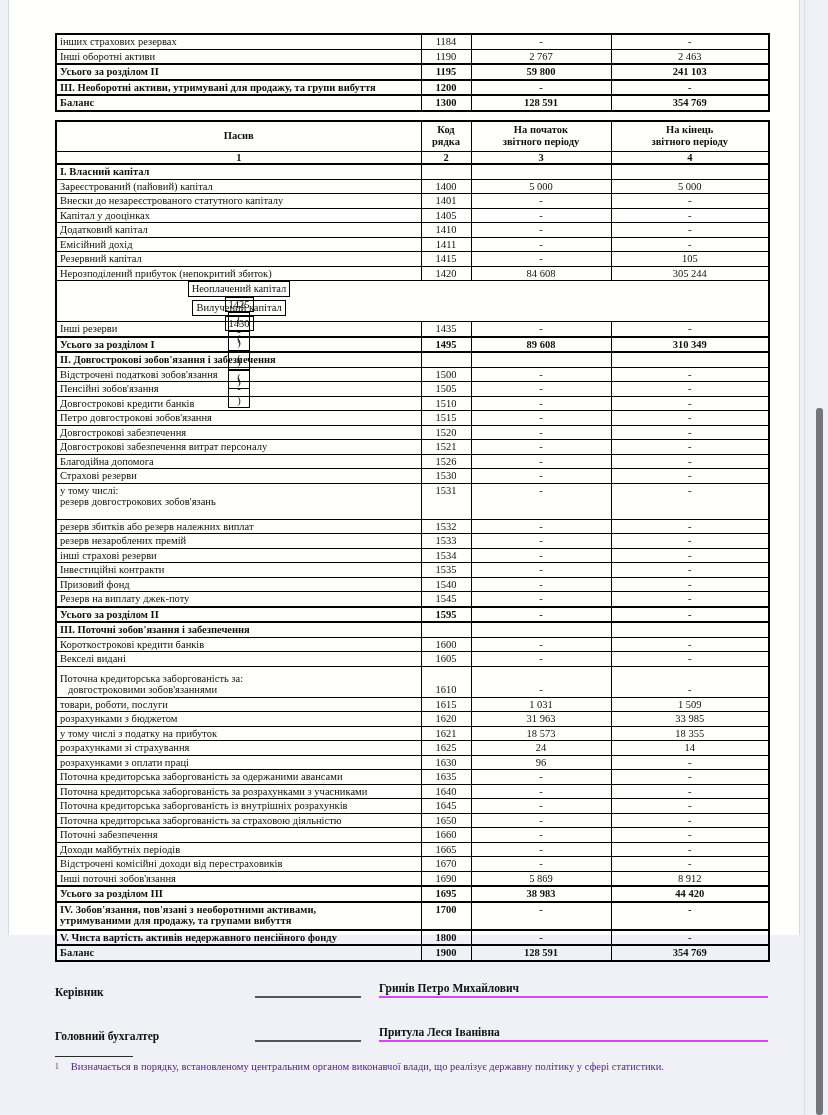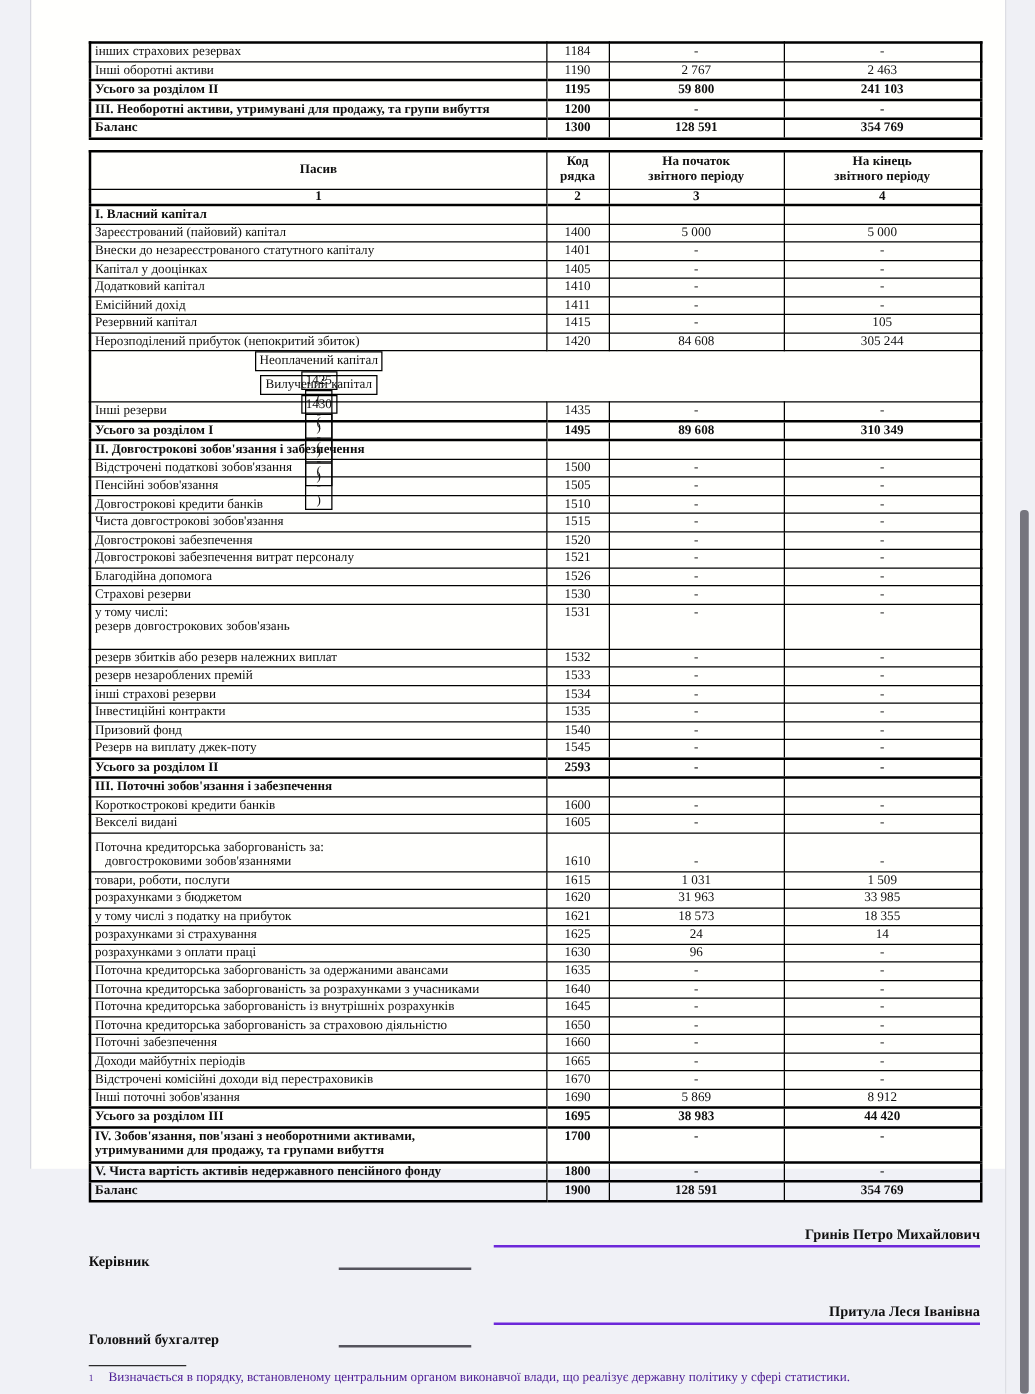--- a/index.html
+++ b/index.html
@@ -1,18 +1,18 @@
 <!DOCTYPE html>
 <html><head>
 <meta charset="utf-8">
 <style>
   html,body{margin:0;padding:0;}
   body{font-family:"Liberation Serif", serif; background:#f0f1f6;}
   .viewport{position:relative;width:828px;height:1115px;overflow:hidden;background:#f0f1f6;}
-  .page{position:absolute;left:24px;top:0;width:792px;height:935px;background:#fffffd;
+  .page{position:absolute;left:8px;top:0;width:792px;height:935px;background:#fffffd;
         border-left:1px solid #d6d7df;border-right:1px solid #d6d7df;box-sizing:border-box;
         padding:33px 32px 0 46px;}
   
   table.fin{border-collapse:collapse;table-layout:fixed;width:713px;border:2px solid #000;}
   table.fin td, table.fin th{border:1px solid #000;color:#101010;box-sizing:border-box;}
   table.fin td{font-size:10.5px;line-height:11.5px;padding:1px 3px;vertical-align:middle;}
   table.fin tr{height:13px;}
   .c-code,.c-val{text-align:center;}
   .c-label{text-align:left;}
   .c-label.ctr{text-align:left;}
@@ -30,21 +30,21 @@
            vertical-align:middle;text-align:center;padding:2px;}
   tr.hdr{height:29px;}
   tr.nums{height:12px;}
   tr.nums td{font-weight:bold;border-bottom:2px solid #000;line-height:11px;padding:0 3px;}
   
   .sig-row{display:flex;align-items:flex-end;width:713px;}
   .sig-row.first{margin-top:16px;}
   .sig-row.second{margin-top:23px;}
   .sig-role{flex:0 0 200px;font-weight:bold;font-size:11.5px;line-height:14px;color:#101010;}
   .sig-short{flex:0 0 106px;border-bottom:2px solid #55545d;margin:0 18px 1px 0;height:10px;}
-  .sig-long{flex:1;border-bottom:2px solid #6d28d9;text-align:right;margin-bottom:19px;}
+  .sig-long{flex:1;border-bottom:2px solid #d946ef;text-align:left;margin-bottom:1px;}
   .sig-name{font-weight:bold;font-size:11.5px;line-height:15px;color:#101010;}
   
   .footnote{margin-top:13px;color:#4c1d95;}
   .fn-rule{width:78px;border-top:1px solid #2a2a2a;margin-bottom:3px;}
   .fn-body{font-size:10.5px;line-height:13px;}
   .fn-marker{font-size:7.5px;vertical-align:top;margin-right:12px;}
   
   .scroll-track{position:absolute;left:804px;top:0;width:24px;height:1115px;background:#eff0f5;
                 border-left:1px solid #dddee4;box-sizing:border-box;}
   .scroll-thumb{position:absolute;left:11px;top:408px;width:7px;height:707px;background:#76757e;
@@ -236,21 +236,21 @@
             <td class="c-val">-</td>
             <td class="c-val">-</td>
           </tr>
           <tr>
             <td class="c-label">Довгострокові кредити банків</td>
             <td class="c-code">1510</td>
             <td class="c-val">-</td>
             <td class="c-val">-</td>
           </tr>
           <tr>
-            <td class="c-label">Чиста довгострокові зобов'язання</td>
+            <td class="c-label">Петро довгострокові зобов'язання</td>
             <td class="c-code">1515</td>
             <td class="c-val">-</td>
             <td class="c-val">-</td>
           </tr>
           <tr>
             <td class="c-label">Довгострокові забезпечення</td>
             <td class="c-code">1520</td>
             <td class="c-val">-</td>
             <td class="c-val">-</td>
           </tr>
@@ -312,21 +312,21 @@
             <td class="c-val">-</td>
           </tr>
           <tr>
             <td class="c-label">Резерв на виплату джек-поту</td>
             <td class="c-code">1545</td>
             <td class="c-val">-</td>
             <td class="c-val">-</td>
           </tr>
           <tr class="total">
             <td class="c-label">Усього за розділом II</td>
-            <td class="c-code">2593</td>
+            <td class="c-code">1595</td>
             <td class="c-val">-</td>
             <td class="c-val">-</td>
           </tr>
           <tr class="section">
             <td class="c-label ctr">III. Поточні зобов'язання і забезпечення</td>
             <td class="c-code"></td>
             <td class="c-val"></td>
             <td class="c-val"></td>
           </tr>
           <tr>

